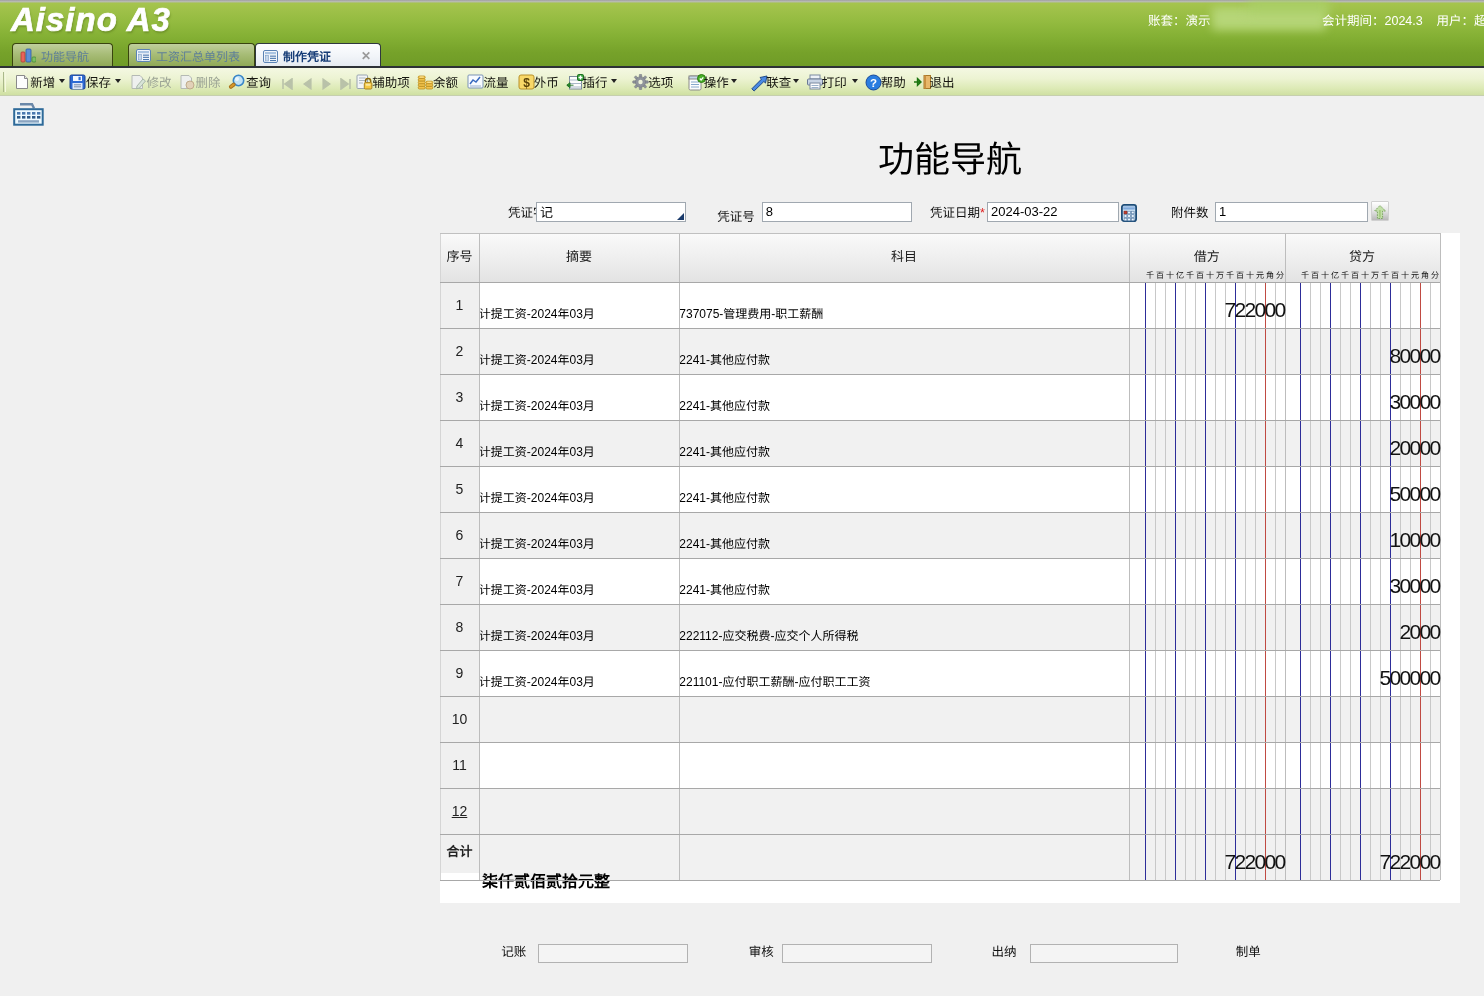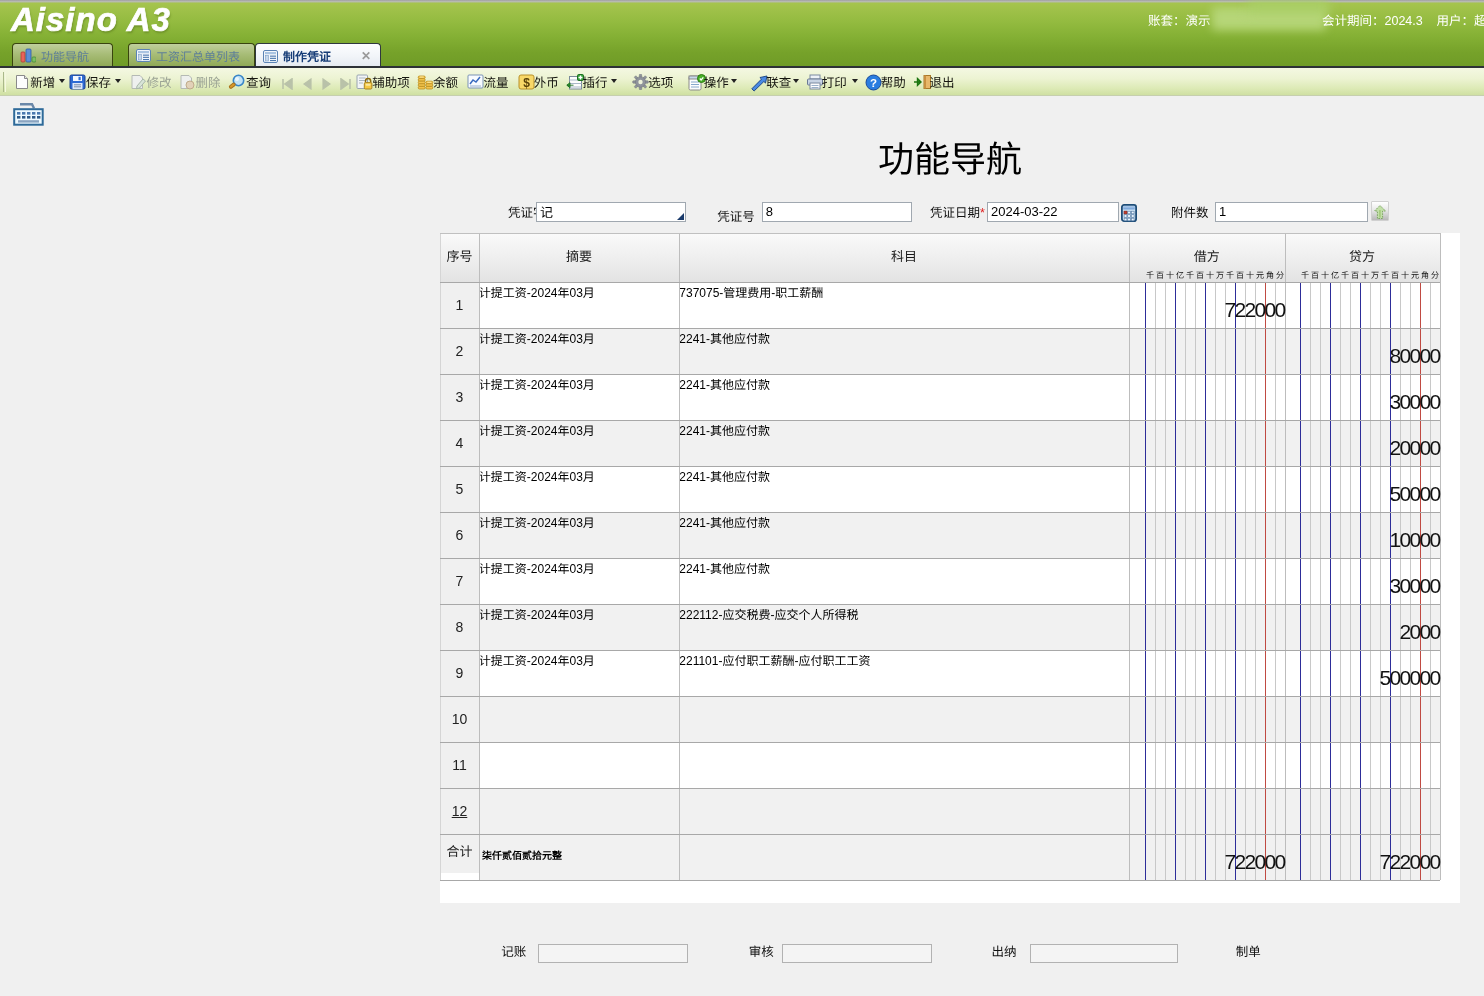--- a/index.html
+++ b/index.html
@@ -44,21 +44,21 @@
 .gl-b { background:#2d2d99; }
 .gl-r { background:#c04a42; }
 #thead { position:absolute; background:linear-gradient(180deg,#fafafa 0%,#f1f1f1 40%,#e3e3e3 100%); }
 .hlabel { position:absolute; font-size:13px; color:#1a1a1a; }
 .dhead { position:absolute; display:flex; }
 .dhead span { width:10px; text-align:center; font-size:9px; color:#111;
   letter-spacing:0; display:inline-block; transform:scale(.9); transform-origin:center; }
 .rowband { position:absolute; }
 .seqcell { position:absolute; background:#f0f0f0; display:flex; align-items:center;
   justify-content:center; font-size:14px; color:#222; }
-.ctext { position:absolute; font-size:12px; color:#000; white-space:nowrap; }
+.ctext { position:absolute; font-size:12px; color:#000; white-space:nowrap;margin-top:21px; }
 .amt { position:absolute; display:flex; z-index:5; }
 .amt span { width:10px; display:inline-block; text-align:center; font-size:21px; color:#111; }
 
 .flabel { position:absolute; font-size:12.5px; color:#111; white-space:nowrap; }
 .star { color:#e02020; }
 .finput { position:absolute; background:#fff; border:1px solid #a0a8b0; font-size:13px;
   color:#000; display:flex; align-items:center; padding-left:3px; padding-bottom:2px; }
 .binput { position:absolute; background:#f4f4f4; border:1px solid #b2b2b2; height:19px; }
 </style>
 </head>
@@ -334,40 +334,40 @@
 <div class="seqcell" style="left:440px;top:558px;width:39px;height:46px;">7</div>
 <div class="rowband" style="left:479px;top:604px;width:960.5px;height:46px;background:#f1f1f1"></div>
 <div class="seqcell" style="left:440px;top:604px;width:39px;height:46px;">8</div>
 <div class="seqcell" style="left:440px;top:650px;width:39px;height:46px;">9</div>
 <div class="rowband" style="left:479px;top:696px;width:960.5px;height:46px;background:#f1f1f1"></div>
 <div class="seqcell" style="left:440px;top:696px;width:39px;height:46px;">10</div>
 <div class="seqcell" style="left:440px;top:742px;width:39px;height:46px;">11</div>
 <div class="rowband" style="left:479px;top:788px;width:960.5px;height:46px;background:#f1f1f1"></div>
 <div class="seqcell" style="left:440px;top:788px;width:39px;height:46px;text-decoration:underline;">12</div>
 <div class="rowband" style="left:479px;top:834px;width:960.5px;height:46px;background:#f1f1f1"></div>
-<div class="seqcell" style="left:440px;top:827px;width:39px;height:46px;font-size:13px;font-weight:normal;">合计</div>
+<div class="seqcell" style="left:440px;top:827px;width:39px;height:46px;font-size:13px;font-weight:bold;">合计</div>
 <div class="ctext" style="left:478.8px;top:282.5px">计提工资-2024年03月</div>
 <div class="ctext" style="left:679.3px;top:282.5px">737075-管理费用-职工薪酬</div>
 <div class="ctext" style="left:478.8px;top:328.5px">计提工资-2024年03月</div>
 <div class="ctext" style="left:679.3px;top:328.5px">2241-其他应付款</div>
 <div class="ctext" style="left:478.8px;top:374.5px">计提工资-2024年03月</div>
 <div class="ctext" style="left:679.3px;top:374.5px">2241-其他应付款</div>
 <div class="ctext" style="left:478.8px;top:420.5px">计提工资-2024年03月</div>
 <div class="ctext" style="left:679.3px;top:420.5px">2241-其他应付款</div>
 <div class="ctext" style="left:478.8px;top:466.5px">计提工资-2024年03月</div>
 <div class="ctext" style="left:679.3px;top:466.5px">2241-其他应付款</div>
 <div class="ctext" style="left:478.8px;top:512.5px">计提工资-2024年03月</div>
 <div class="ctext" style="left:679.3px;top:512.5px">2241-其他应付款</div>
 <div class="ctext" style="left:478.8px;top:558.5px">计提工资-2024年03月</div>
 <div class="ctext" style="left:679.3px;top:558.5px">2241-其他应付款</div>
 <div class="ctext" style="left:478.8px;top:604.5px">计提工资-2024年03月</div>
 <div class="ctext" style="left:679.3px;top:604.5px">222112-应交税费-应交个人所得税</div>
 <div class="ctext" style="left:478.8px;top:650.5px">计提工资-2024年03月</div>
 <div class="ctext" style="left:679.3px;top:650.5px">221101-应付职工薪酬-应付职工工资</div>
-<div class="ctext" style="left:482px;top:846.5px;font-weight:bold;font-size:10px">柒仟贰佰贰拾元整</div>
+<div class="ctext" style="left:482px;top:846.5px;font-weight:bold;font-size:16px">柒仟贰佰贰拾元整</div>
 <div class="amt" style="left:1224.5px;top:298px">
     <span>7</span>
     <span>2</span>
     <span>2</span>
     <span>0</span>
     <span>0</span>
     <span>0</span>
   </div>
 <div class="amt" style="left:1389.5px;top:344px">
     <span>8</span>

